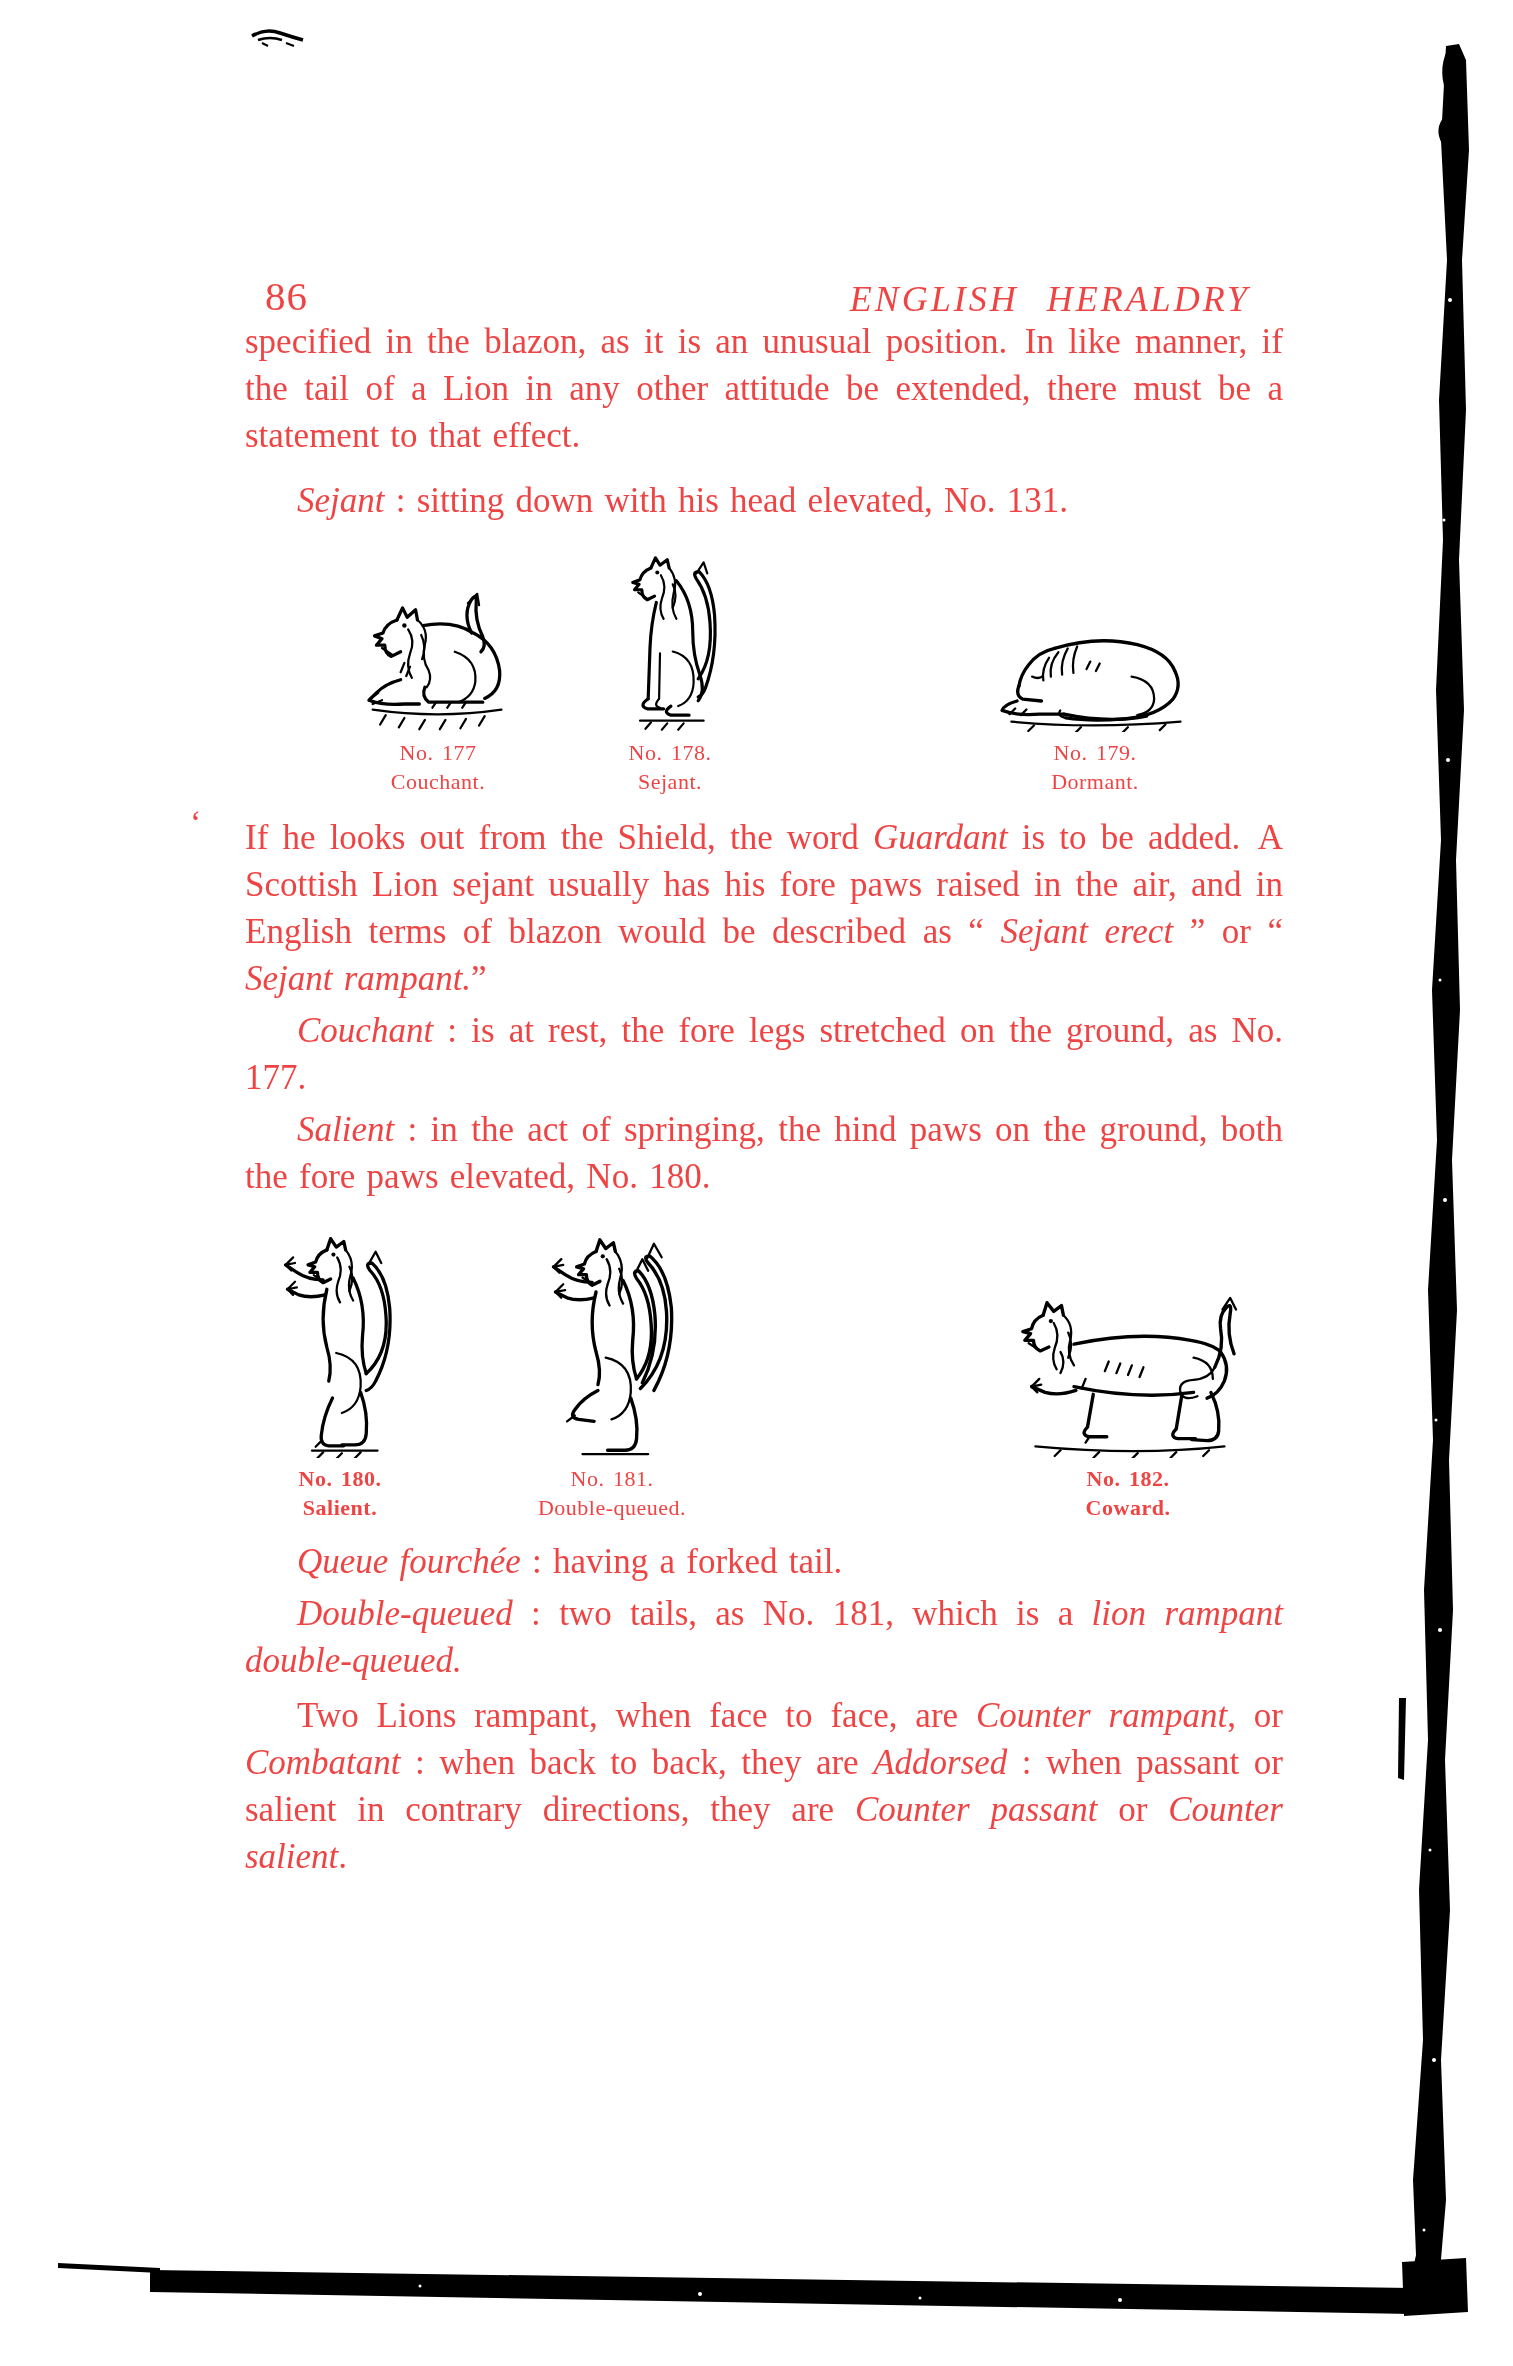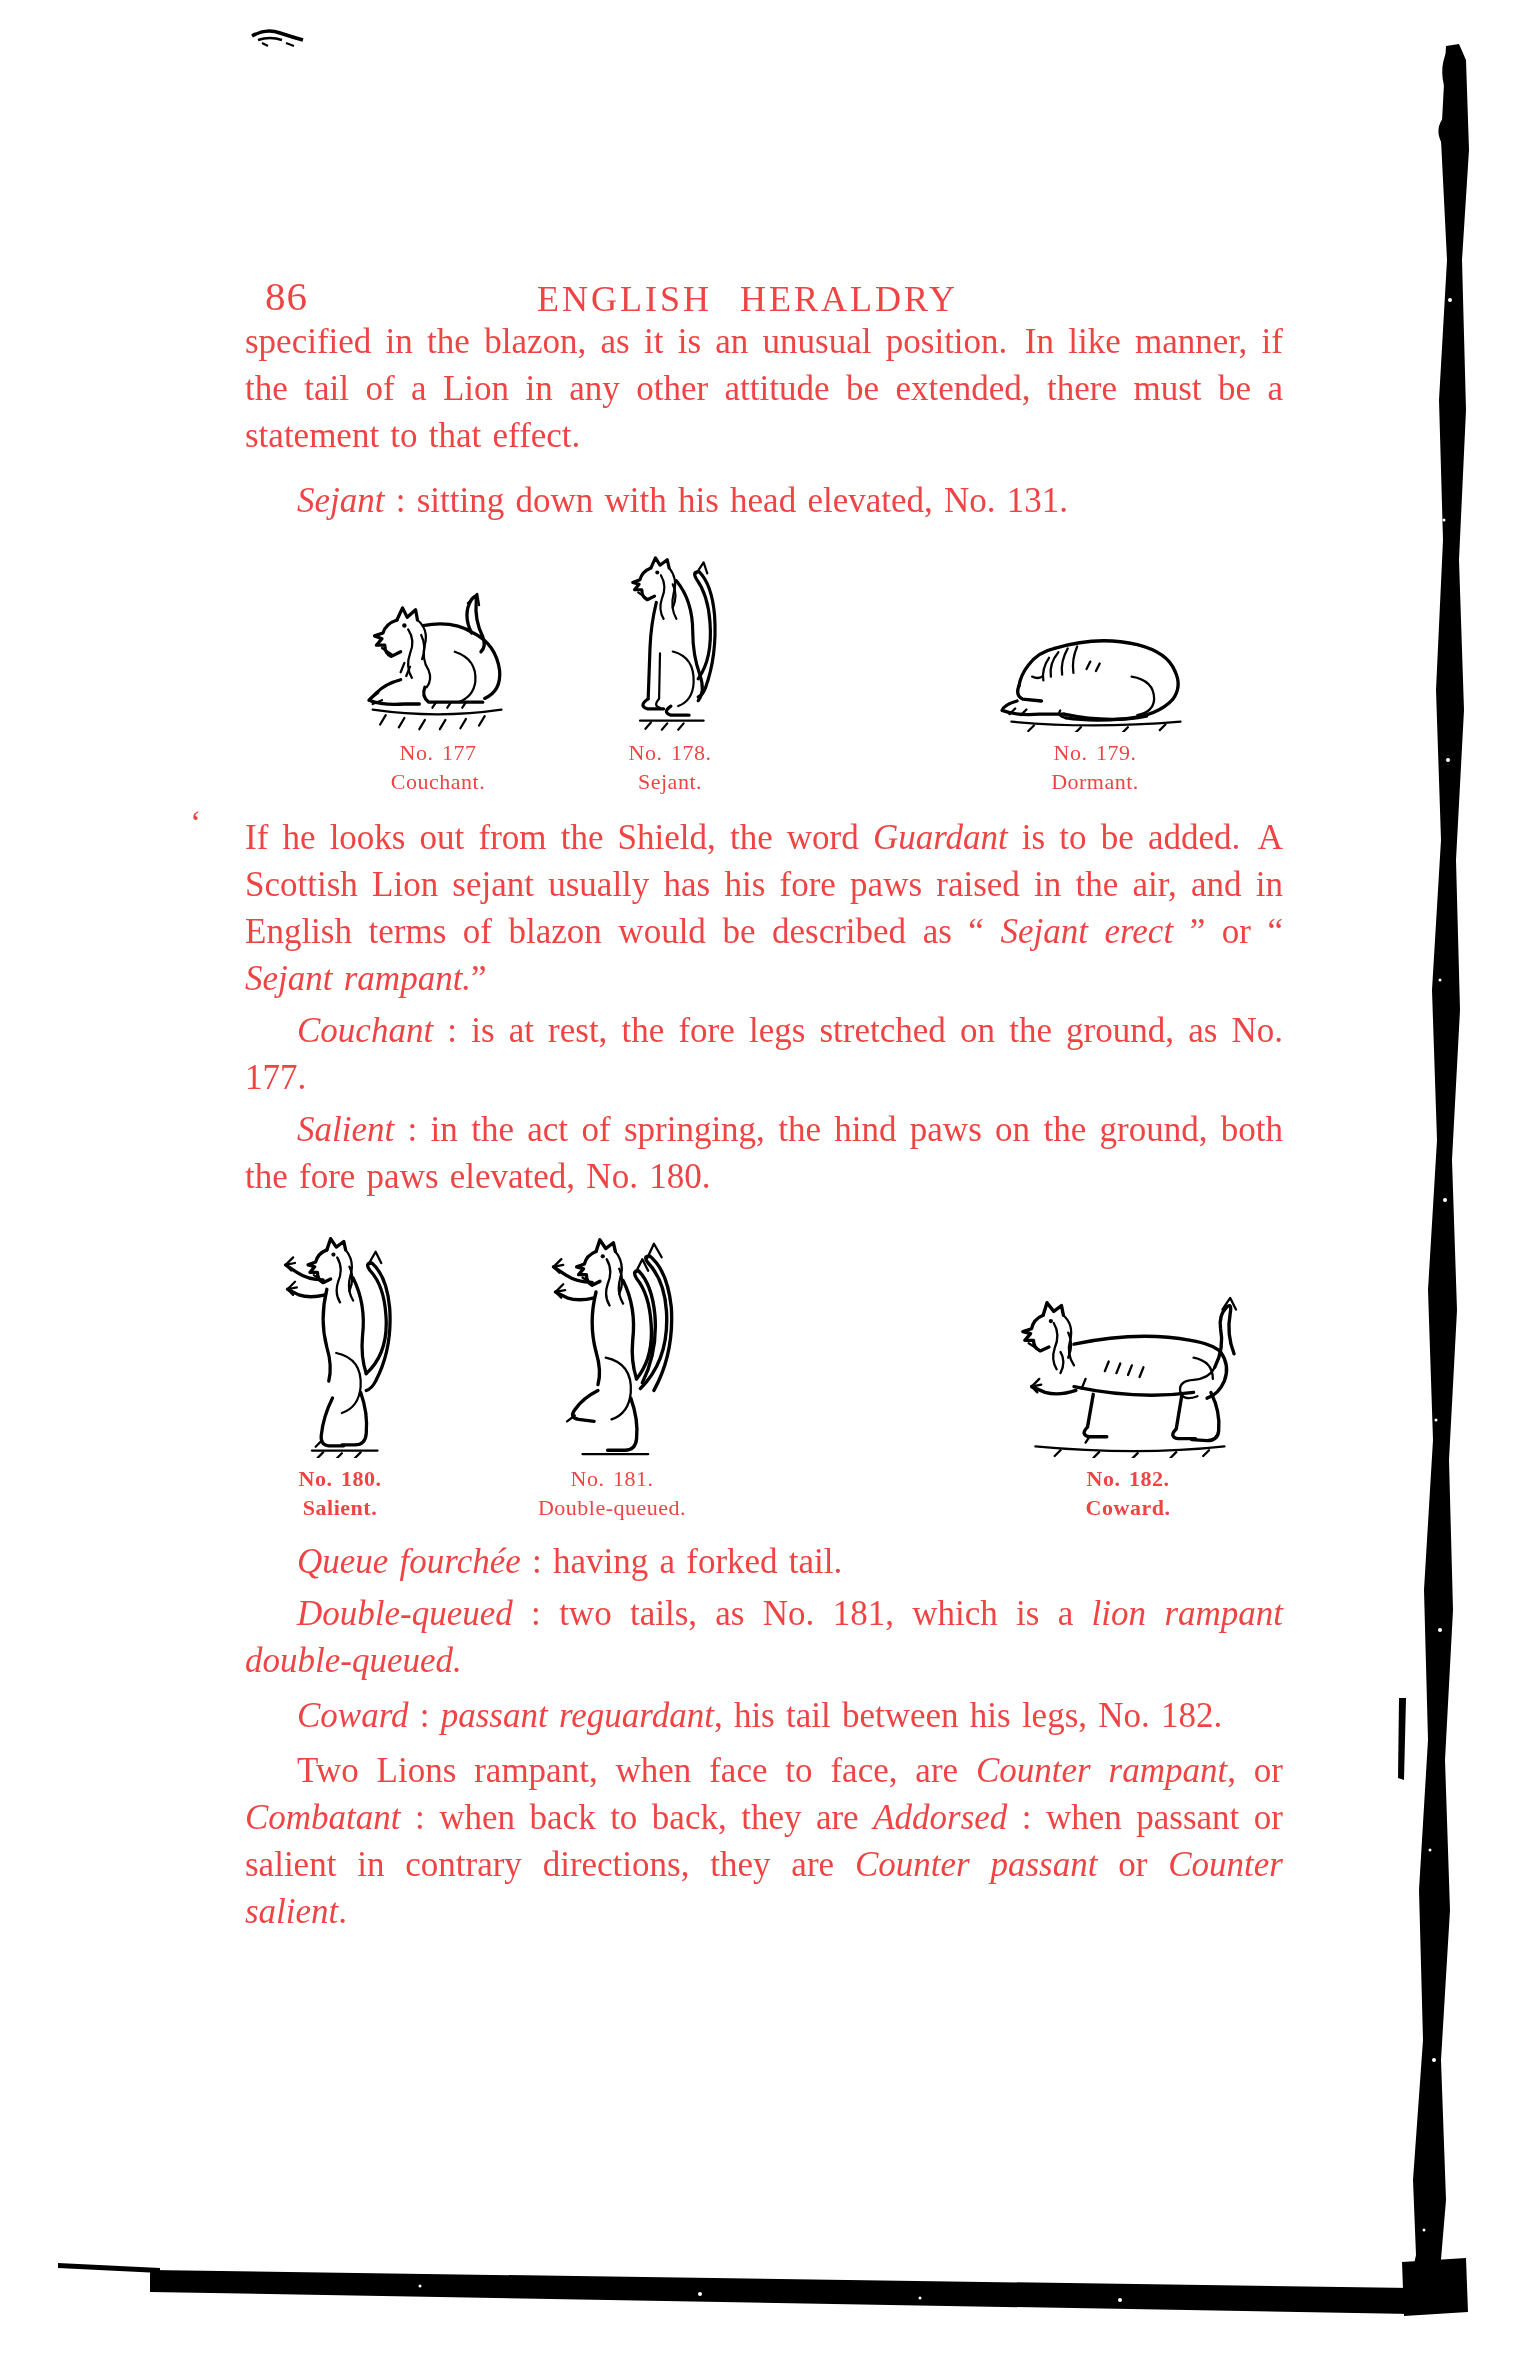--- a/index.html
+++ b/index.html
@@ -11,21 +11,21 @@
     font-family:"Liberation Serif", serif;
     color:#ef4444;
   }
   
   .pagenum{
     position:absolute;left:265px;top:272px;
     font-size:41px;letter-spacing:1px;
   }
   .headtitle{
     position:absolute;left:245px;top:278px;width:1005px;
-    text-align:center;font-size:36px;letter-spacing:3px;word-spacing:16px;
+    text-align:right;font-size:36px;letter-spacing:3px;word-spacing:16px;font-style:italic;
   }
   
   .column{
     position:absolute;left:245px;top:318px;width:1038px;
     font-size:35px;line-height:47px;word-spacing:2.5px;
     text-align:justify;
   }
   .para{margin:0;}
   .para i{font-style:italic;}
   .indent{text-indent:52px;}
@@ -246,21 +246,20 @@
         </svg>
         <div class="figcap">
           <div>No. 182.</div>
           <div>Coward.</div>
         </div>
       </div>
     </div>
 
     <p class="para indent mt16"><i>Queue fourchée</i><span> : having a forked tail.</span></p>
     <p class="para indent mt5"><i>Double-queued</i><span> : two tails, as No. 181, which is a </span><i>lion rampant double-queued.</i></p>
-    <p class="para indent mt8"><i>Coward</i><span> : </span><i>passant reguardant</i><span>, his tail between his legs, No. 182.</span></p>
     <p class="para indent mt8"><span>Two Lions rampant, when face to face, are </span><i>Counter rampant</i><span>, or </span><i>Combatant</i><span> : when back to back, they are </span><i>Addorsed</i><span> : when passant or salient in contrary directions, they are </span><i>Counter passant</i><span> or </span><i>Counter salient</i><span>.</span></p>
 
   </div>
 
   <svg class="artifacts" width="1513" height="2366" viewBox="0 0 1513 2366">
 
     <g stroke="#000" fill="none">
       <path d="M252 36 Q266 28 280 33 Q292 37 303 40" stroke-width="3.5"></path>
       <path d="M258 40 Q270 36 282 40" stroke-width="2.5"></path>
       <path d="M262 43 L268 46 M286 43 L294 46" stroke-width="2"></path>

